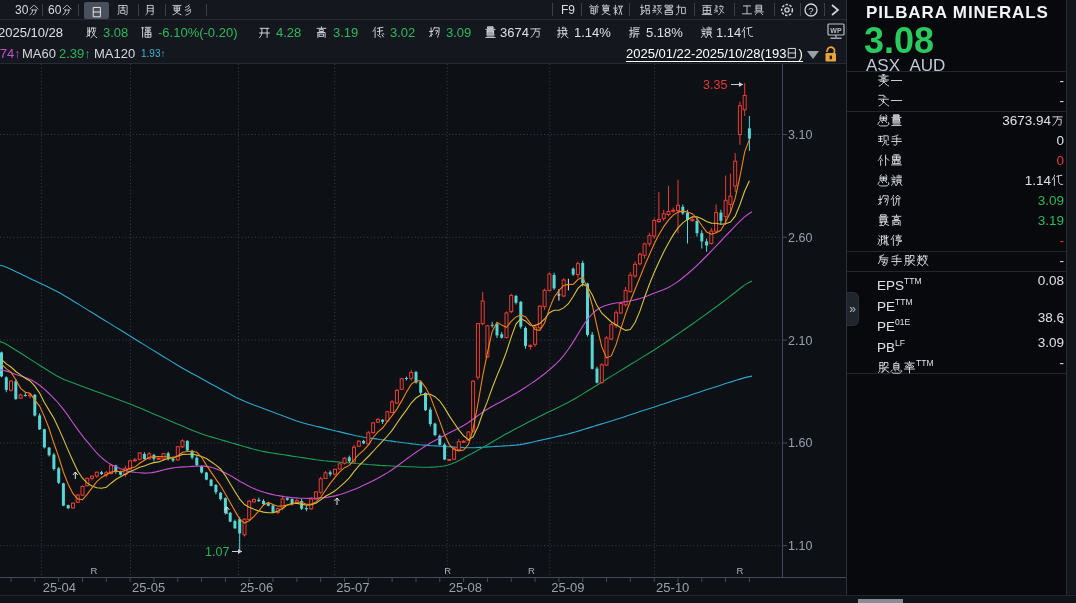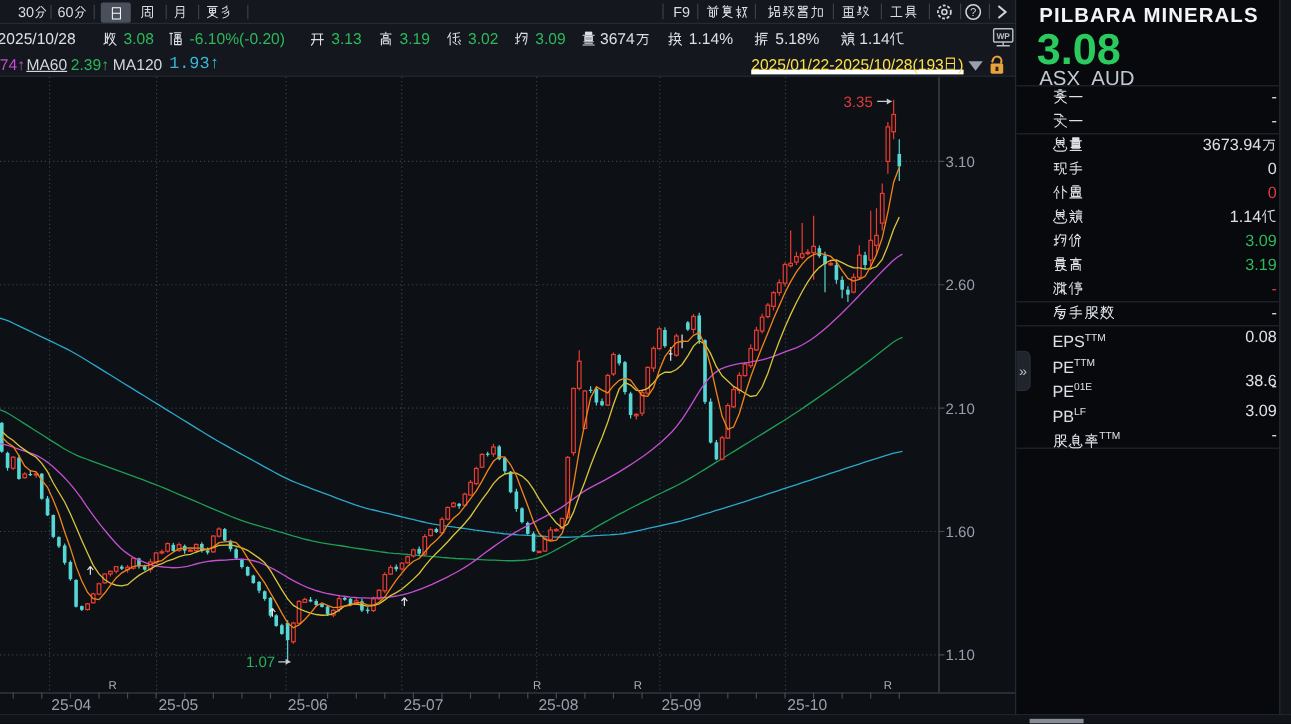--- a/index.html
+++ b/index.html
@@ -84,21 +84,21 @@
       <path d="M22,12 V72 M34,12 V78 M22,42 L34,34 M12,82 C20,76 28,72 34,70 M54,12 C50,28 44,42 36,52 M52,16 H84 M66,16 V44 M80,30 C74,58 62,78 46,90 M54,44 C64,64 76,80 90,90" fill="none" stroke="currentColor" stroke-width="7" stroke-linecap="round" stroke-linejoin="round"></path>
     </svg></div>
 <div class="abs" style="left:103px;top:21px;height:24px;line-height:24px;font-size:13px;color:#2db85c">3.08</div>
 <div class="abs" style="left:140px;top:21px;height:24px;line-height:24px;font-size:13px;color:#dce0e6"><svg class="cg" width="13" height="13" viewBox="0 0 100 100" style="vertical-align:-2px">
       <path d="M20,14 V86 M12,14 H28 M40,10 H84 M46,22 H78 V38 H46 Z M42,48 H84 V86 H42 Z M42,66 H84 M62,22 V86" fill="none" stroke="currentColor" stroke-width="7" stroke-linecap="round" stroke-linejoin="round"></path>
     </svg></div>
 <div class="abs" style="left:158px;top:21px;height:24px;line-height:24px;font-size:13px;color:#2db85c">-6.10%(-0.20)</div>
 <div class="abs" style="left:258px;top:21px;height:24px;line-height:24px;font-size:13px;color:#dce0e6"><svg class="cg" width="13" height="13" viewBox="0 0 100 100" style="vertical-align:-2px">
       <path d="M16,18 H84 M30,18 V52 M70,18 V88 M12,54 H88 M30,54 C28,68 22,80 12,90" fill="none" stroke="currentColor" stroke-width="7" stroke-linecap="round" stroke-linejoin="round"></path>
     </svg></div>
-<div class="abs" style="left:276px;top:21px;height:24px;line-height:24px;font-size:13px;color:#2db85c">3.13</div>
+<div class="abs" style="left:276px;top:21px;height:24px;line-height:24px;font-size:13px;color:#2db85c">4.28</div>
 <div class="abs" style="left:315px;top:21px;height:24px;line-height:24px;font-size:13px;color:#dce0e6"><svg class="cg" width="13" height="13" viewBox="0 0 100 100" style="vertical-align:-2px">
       <path d="M50,6 V14 M16,18 H84 M36,28 H64 V42 H36 Z M22,50 H78 V88 M22,50 V88 M34,62 H66 V80 H34 Z" fill="none" stroke="currentColor" stroke-width="7" stroke-linecap="round" stroke-linejoin="round"></path>
     </svg></div>
 <div class="abs" style="left:333px;top:21px;height:24px;line-height:24px;font-size:13px;color:#2db85c">3.19</div>
 <div class="abs" style="left:372px;top:21px;height:24px;line-height:24px;font-size:13px;color:#dce0e6"><svg class="cg" width="13" height="13" viewBox="0 0 100 100" style="vertical-align:-2px">
       <path d="M26,10 C20,24 14,34 8,42 M24,30 V88 M42,18 C56,14 70,12 84,10 M58,14 V66 M42,42 C56,40 68,38 82,36 M42,68 C52,76 60,82 68,86 M76,66 L88,84 M84,56 L90,64" fill="none" stroke="currentColor" stroke-width="7" stroke-linecap="round" stroke-linejoin="round"></path>
     </svg></div>
 <div class="abs" style="left:390px;top:21px;height:24px;line-height:24px;font-size:13px;color:#2db85c">3.02</div>
 <div class="abs" style="left:428px;top:21px;height:24px;line-height:24px;font-size:13px;color:#dce0e6"><svg class="cg" width="13" height="13" viewBox="0 0 100 100" style="vertical-align:-2px">
       <path d="M24,14 V80 M12,42 H36 M12,80 L36,62 M50,10 C46,22 42,30 36,38 M50,14 H86 C86,46 82,70 74,86 M58,36 H76 L62,62" fill="none" stroke="currentColor" stroke-width="7" stroke-linecap="round" stroke-linejoin="round"></path>
@@ -125,25 +125,25 @@
       <path d="M28,10 C22,26 14,38 8,46 M26,32 V88 M44,18 C58,14 70,12 84,10 M58,14 V52 C58,74 70,84 90,80" fill="none" stroke="currentColor" stroke-width="7" stroke-linecap="round" stroke-linejoin="round"></path>
     </svg></div>
 <svg class="abs" style="left:827px;top:23px" width="18" height="17" viewBox="0 0 18 17">
 <rect x="1" y="1" width="16" height="11" fill="none" stroke="#b9bec8" stroke-width="1.2" rx="1"></rect>
 <text x="9" y="9.6" font-size="7" font-weight="bold" fill="#b9bec8" text-anchor="middle" font-family="Liberation Sans">WP</text>
 <line x1="9" y1="12" x2="9" y2="14.5" stroke="#b9bec8" stroke-width="1.2"></line>
 <line x1="3.5" y1="15.2" x2="14.5" y2="15.2" stroke="#b9bec8" stroke-width="1.3"></line>
   </svg>
 <div class="abs" style="left:0;top:45px;width:846px;height:19px;background:#14171d;border-bottom:1px solid #262a32"></div>
 <div class="abs" style="left:-11px;top:45px;height:18px;line-height:18px;font-size:13px;color:#c44fd0;">2.74↑</div>
-<div class="abs" style="left:22px;top:45px;height:18px;line-height:18px;font-size:13px;color:#d3d8de;text-decoration:underline;">MA60</div>
+<div class="abs" style="left:22px;top:45px;height:18px;line-height:18px;font-size:13px;color:#d3d8de;">MA60</div>
 <div class="abs" style="left:59px;top:45px;height:18px;line-height:18px;font-size:13px;color:#2bb45a;">2.39↑</div>
 <div class="abs" style="left:94px;top:45px;height:18px;line-height:18px;font-size:13px;color:#d3d8de;">MA120</div>
-<div class="abs" style="left:141px;top:45px;height:18px;line-height:18px;font-size:14px;color:#35b8d8;font-family:Liberation Mono, monospace;">1.93↑</div>
-<div class="abs" style="left:626px;top:45px;height:18px;line-height:18px;font-size:13px;color:#fde047;border-bottom:4px solid #ffffff;height:17px;line-height:17px">2025/01/22-2025/10/28(193<svg class="cg" width="12" height="12" viewBox="0 0 100 100" style="vertical-align:-1px">
+<div class="abs" style="left:141px;top:45px;height:18px;line-height:18px;font-size:10px;color:#35b8d8;">1.93↑</div>
+<div class="abs" style="left:626px;top:45px;height:18px;line-height:18px;font-size:13px;color:#ffffff;border-bottom:1px solid #ffffff;height:17px;line-height:17px">2025/01/22-2025/10/28(193<svg class="cg" width="12" height="12" viewBox="0 0 100 100" style="vertical-align:-1px">
       <path d="M22,12 H78 V90 H22 Z M22,50 H78" fill="none" stroke="currentColor" stroke-width="7" stroke-linecap="round" stroke-linejoin="round"></path>
     </svg>)</div>
 <svg class="abs" style="left:806px;top:50px" width="14" height="11" viewBox="0 0 14 11">
     <path d="M1,1 H13 L7,9 Z" fill="#9aa0ab"></path>
   </svg>
 <svg class="abs" style="left:824px;top:46px" width="15" height="17" viewBox="0 0 15 17">
 <g transform="rotate(18 7 4.5)">
       <path d="M3.4,7.2 V4.8 a3.6,3.6 0 0 1 7.2,0 V6" fill="none" stroke="#e8a33d" stroke-width="1.7"></path>
     </g>
 <rect x="1.5" y="7" width="10.5" height="8.5" rx="1.2" fill="#e8a33d"></rect>

